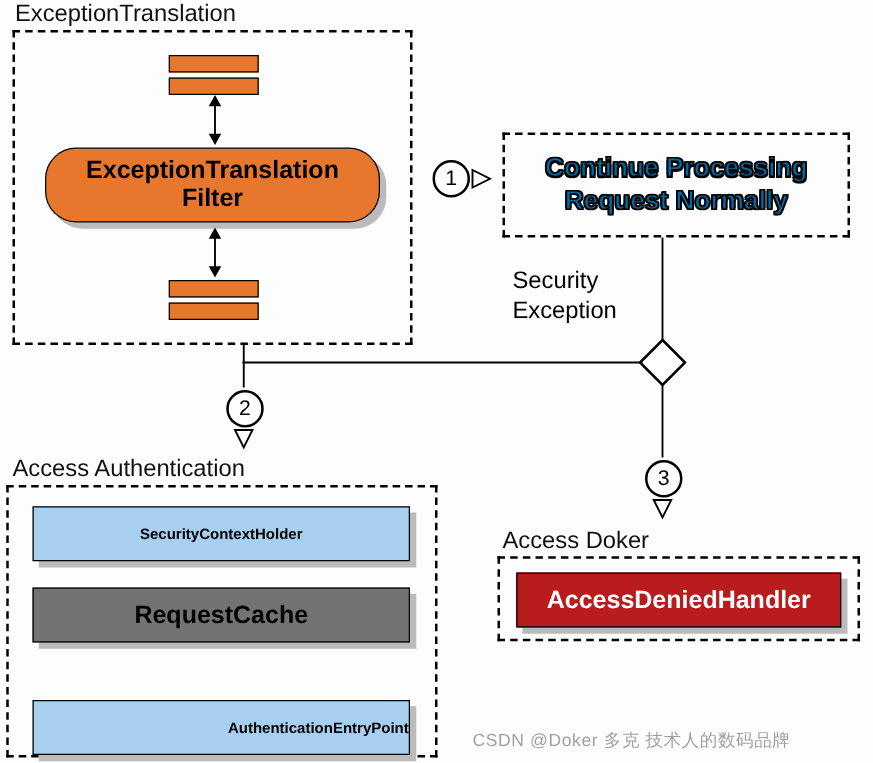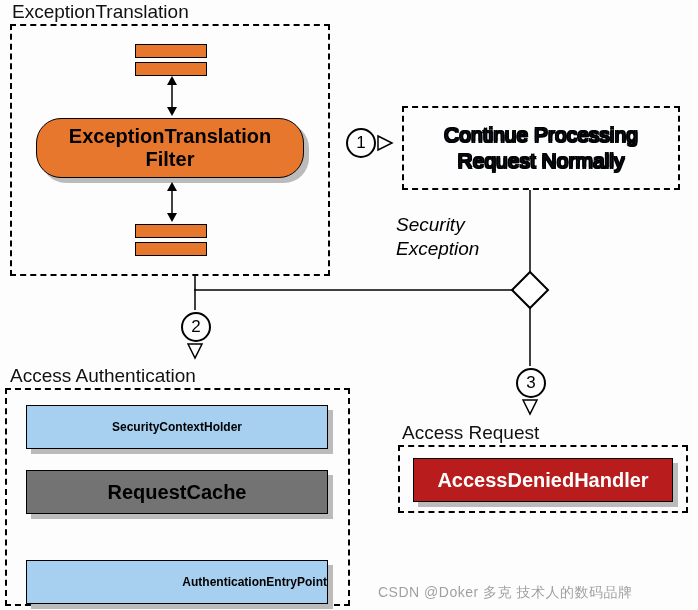--- a/index.html
+++ b/index.html
@@ -67,22 +67,22 @@
     background: #b91c1c;
     border: 1px solid #000;
     color: #fff;
     font-size: 20px;
     font-weight: bold;
     display: flex;
     align-items: center;
     justify-content: center;
   }
   .outline-text {
-    color: #0f172a;
-    font-weight: normal;
+    color: #0369a1;
+    font-weight: bold;
     -webkit-text-stroke: 1px #000;
     text-shadow: -1px -1px 0 #000, 1px -1px 0 #000, -1px 1px 0 #000, 1px 1px 0 #000;
   }
   .text-block {
     position: absolute;
     font-size: 19px;
     text-align: center;
     line-height: 1.25;
   }
   .circled {
@@ -142,21 +142,21 @@
 <svg class="arrow" style="left:378px; top:136px; width:20px; height:14px;">
   <polygon points="0,0 14,7 0,14" fill="none" stroke="#000" stroke-width="1.5"></polygon>
 </svg>
 
 <div class="dashed-box" style="left:402px; top:106px; width:278px; height:84px;"></div>
 <div class="text-block" style="left:402px; top:122px; width:278px;">
   <span class="outline-text" style="font-size:21px; white-space:pre-line;">Continue Processing
 Request Normally</span>
 </div>
 
-<div class="text-block" style="left:396px; top:213px; width:120px; text-align:left; white-space:pre-line;font-style:italic;">Security
+<div class="text-block" style="left:410px; top:213px; width:120px; text-align:left; white-space:pre-line;">Security
 Exception</div>
 
 <svg class="arrow" style="left:510px; top:270px; width:40px; height:40px;">
   <polygon points="20,2 38,20 20,38 2,20" fill="#fff" stroke="#000" stroke-width="2"></polygon>
 </svg>
 
 <svg class="arrow" style="left:525px; top:190px; width:10px; height:82px;">
   <line x1="5" y1="0" x2="5" y2="82" stroke="#000" stroke-width="1.5"></line>
 </svg>
 
@@ -190,19 +190,19 @@
   <span>SecurityContextHolder</span>
 </div>
 <div class="grey-box shadow" style="left:26px; top:470px; width:300px; height:42px;">
   <span>RequestCache</span>
 </div>
 <div class="blue-box shadow" style="left:26px; top:560px; width:300px; height:42px;justify-content:flex-end;">
   <span>AuthenticationEntryPoint</span>
 </div>
 
 <div class="dashed-box" style="left:398px; top:445px; width:290px; height:68px;"></div>
-<div class="box-label" style="left:402px; top:422px;">Access Request</div>
+<div class="box-label" style="left:402px; top:422px;">Access Doker</div>
 
 <div class="navy-box shadow" style="left:413px; top:458px; width:258px; height:42px;">
   <span>AccessDeniedHandler</span>
 </div>
 
 <div class="watermark" style="left:378px; top:584px;">CSDN @Doker 多克 技术人的数码品牌</div>
 
 </body></html>

